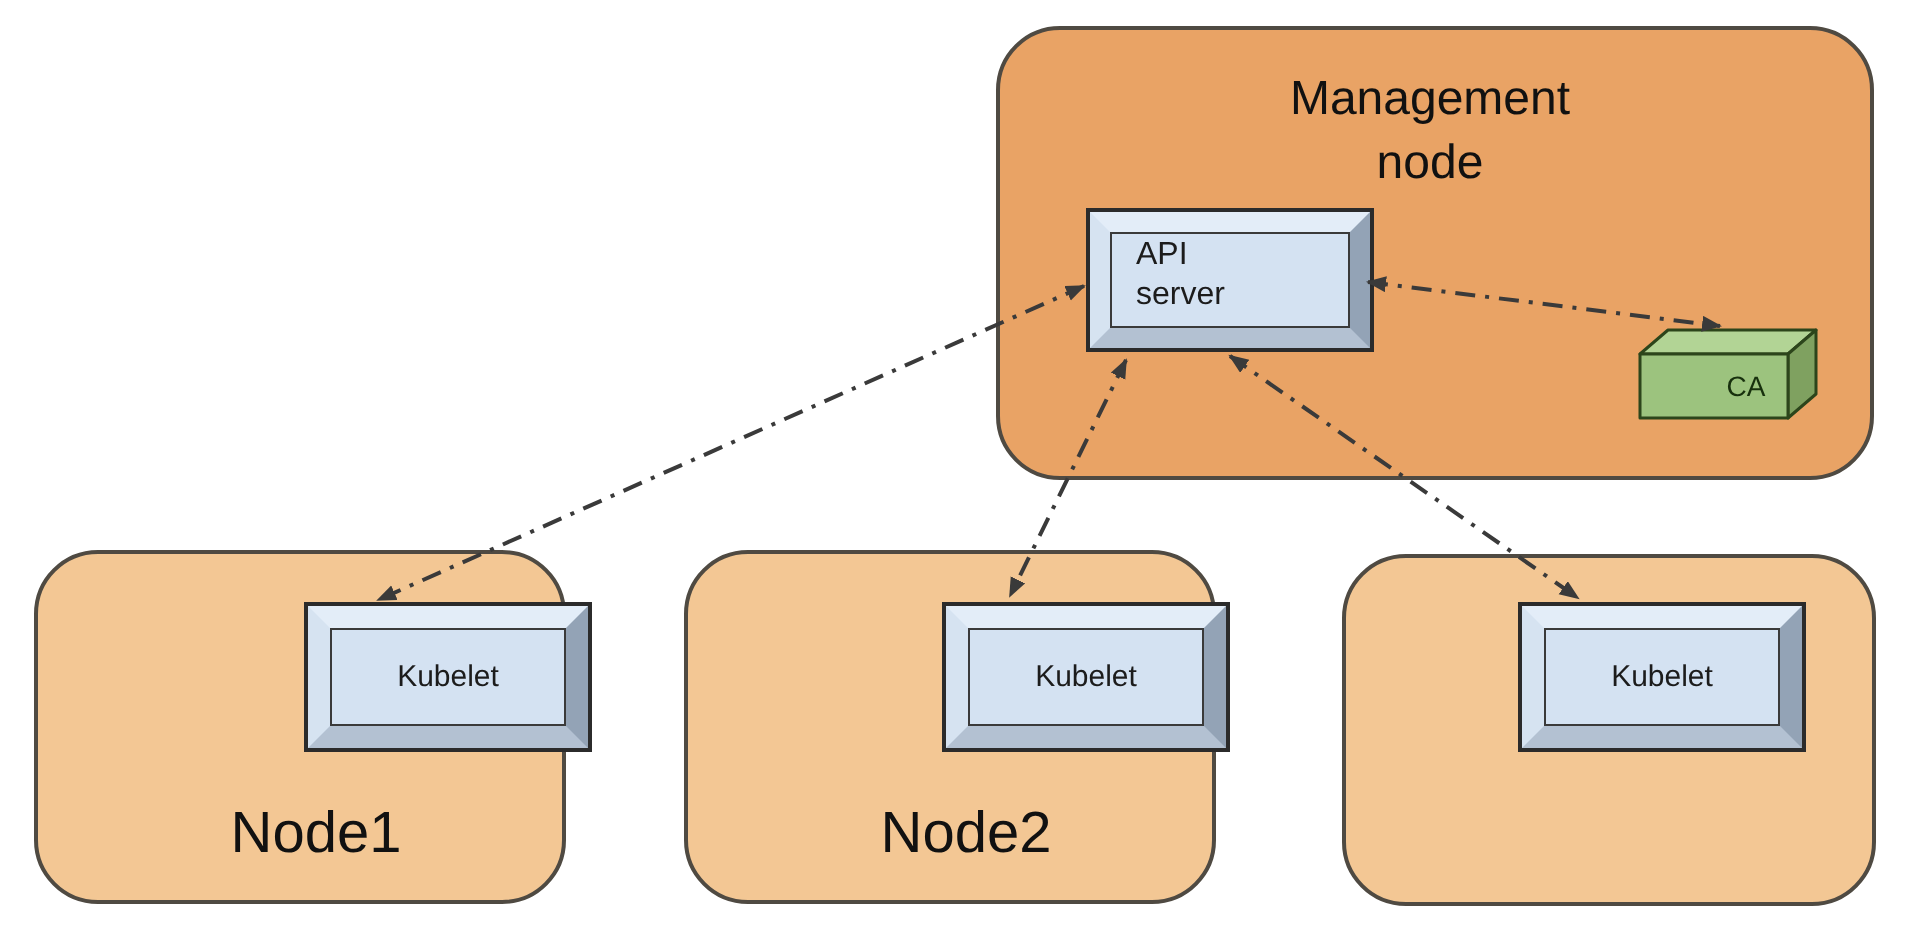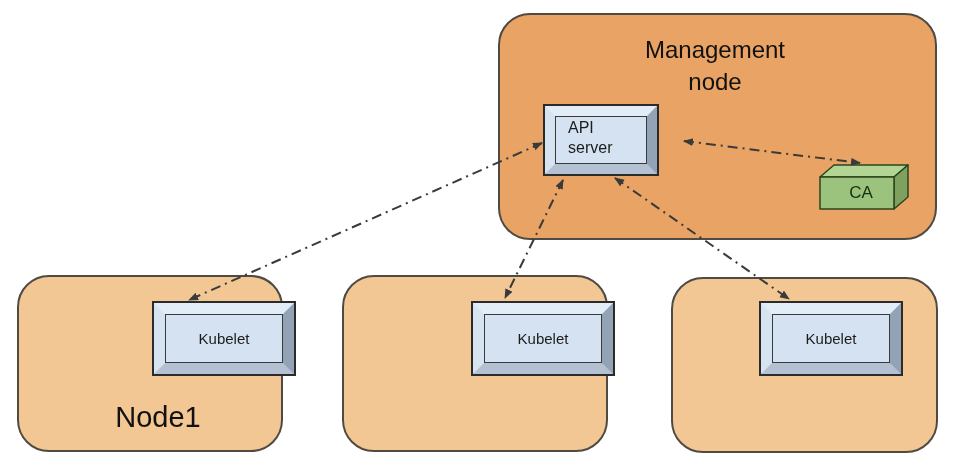--- a/index.html
+++ b/index.html
@@ -52,42 +52,42 @@
   .bevel {
     position: absolute;
     box-sizing: border-box;
     border-style: solid;
     border-color: #e3edf8 #93a3b6 #b3c1d2 #d6e3f1; 
     background: #d4e2f2;
     outline: 2px solid #2b2b2b;
     box-shadow: inset 0 0 0 1px #3a3a3a;
   }
   .api-box {
-    left: 545px; top: 106px; width: 112px; height: 68px;
+    left: 545px; top: 106px; width: 140px; height: 68px;
     border-width: 10px;
   }
   .api-label {
     position: absolute; left: 13px; top: 2px; width: 60px;
     font-size: 16px; line-height: 20px; color: #1c1c1c;
   }
   .kubelet-box {
     width: 140px; height: 71px; border-width: 11px;
     display: flex; align-items: center; justify-content: center; margin-left: 42px;
   }
   .kubelet-box.k1 { left: 93px;  top: 26px; }
   .kubelet-box.k2 { left: 87px;  top: 26px; }
   .kubelet-box.k3 { left: 46px;  top: 24px; }
   .kubelet-label { font-size: 15px; color: #1c1c1c; }
 
   
   .ca-wrap { position: absolute; left: 818px; top: 161px; width: 92px; height: 52px; }
   .ca-label {
-    position: absolute; left: 6px; top: 16px; width: 74px; height: 32px;
+    position: absolute; left: 18px; top: 16px; width: 74px; height: 32px;
     display: flex; align-items: center; justify-content: center;
-    font-size: 17px; color: #17300d;
+    font-size: 14px; color: #17300d;
   }
 
   .arrows {
     position: absolute; left: 0; top: 0;
     width: 958px; height: 468px;
     z-index: 10; pointer-events: none;
   }
   .conn {
     stroke: #3a3a3a; stroke-width: 2;
     stroke-dasharray: 10 5 2 5;
@@ -119,20 +119,21 @@
     <div class="bevel kubelet-box k1">
       <span class="kubelet-label">Kubelet</span>
     </div>
     <div class="node-label">Node1</div>
   </div>
 
   <div class="group-box worker n2">
     <div class="bevel kubelet-box k2">
       <span class="kubelet-label">Kubelet</span>
     </div>
+    <div class="node-label">Node2</div>
   </div>
 
   <div class="group-box worker n3">
     <div class="bevel kubelet-box k3">
       <span class="kubelet-label">Kubelet</span>
     </div>
   </div>
 
   <svg class="arrows">
     <defs>

